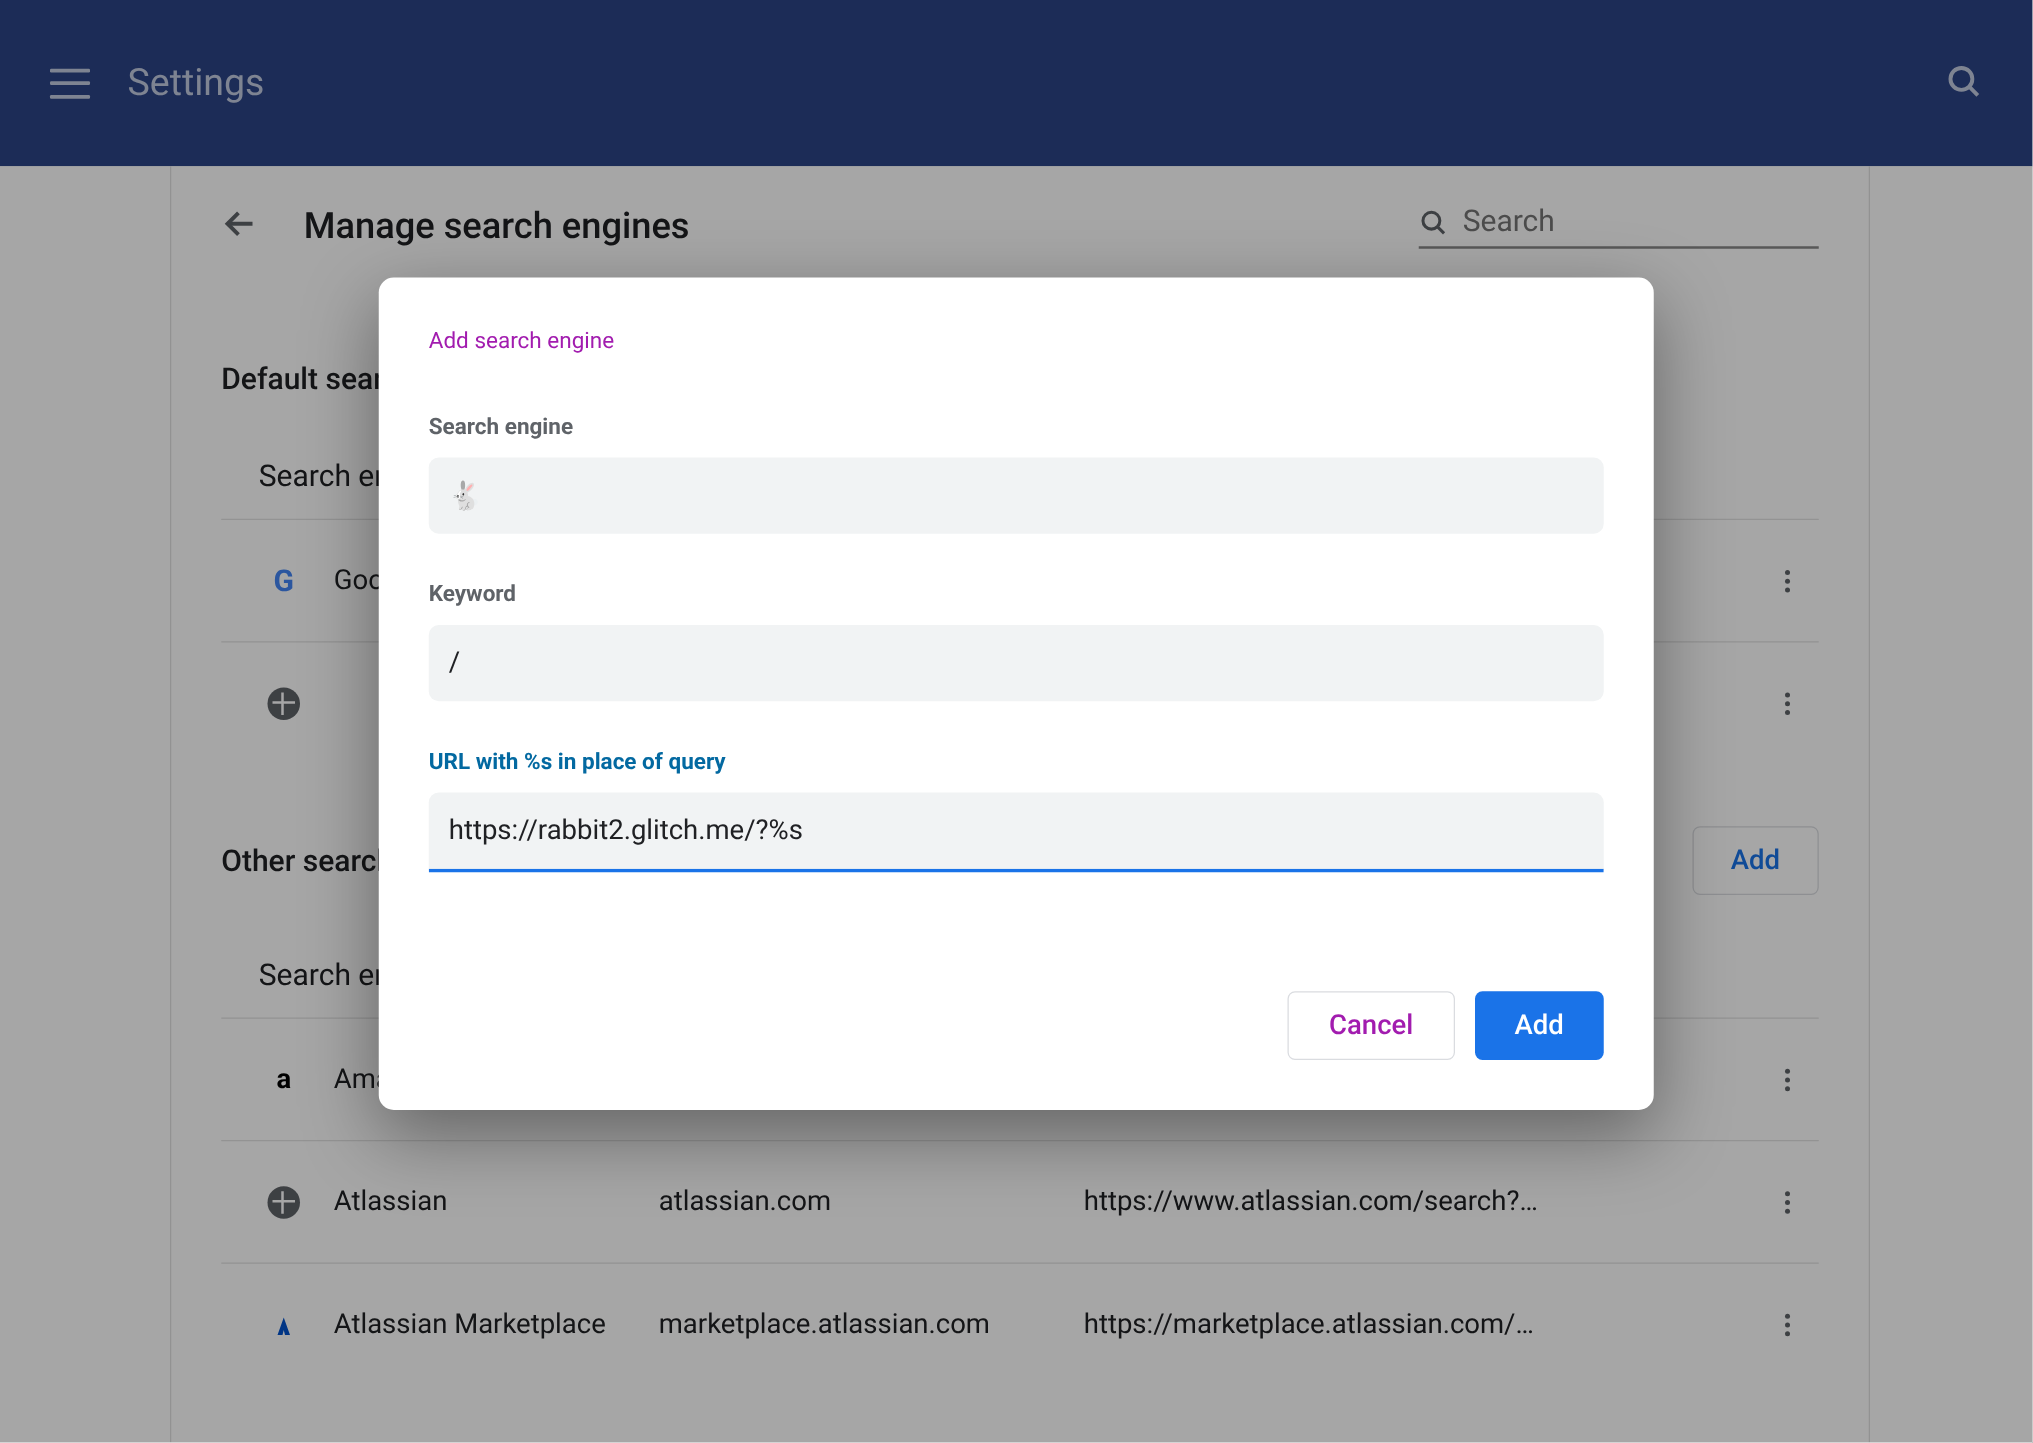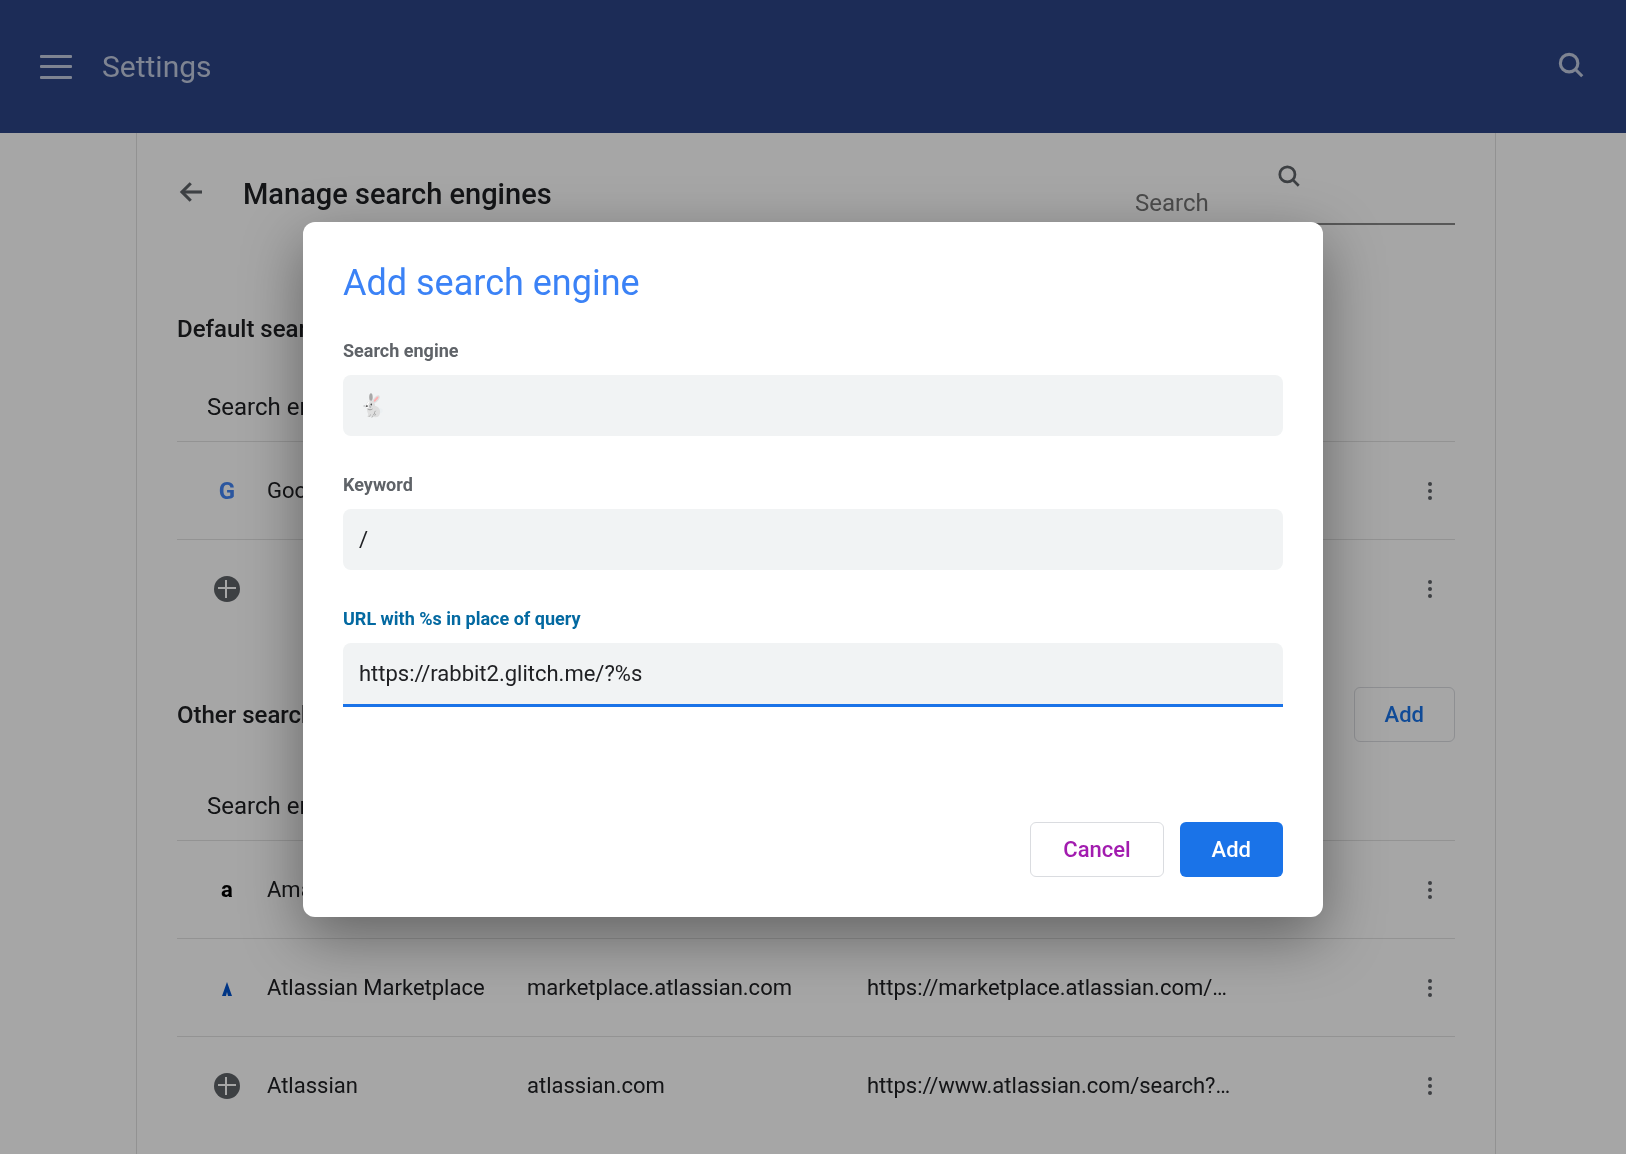--- a/index.html
+++ b/index.html
@@ -74,25 +74,24 @@
       cursor: pointer;
     }
     .panel-title {
       font-size: 29px;
       font-weight: 500;
       color: #202124;
     }
     .panel-spacer { flex: 1; }
     .panel-search {
       display: flex;
-      align-items: center;
+      align-items: flex-end;
       border-bottom: 2px solid #888;
       width: 320px;
       padding-bottom: 6px;
-      flex-direction: column;
     }
     .panel-search svg { margin-right: 12px; color: #5f6368; }
     .panel-search input {
       border: none;
       outline: none;
       font-size: 24px;
       color: #5f6368;
       background: transparent;
       width: 100%;
     }
@@ -178,24 +177,24 @@
       left: 303px;
       top: 222px;
       width: 1020px;
       background: #fff;
       border-radius: 12px;
       z-index: 20;
       padding: 40px;
       box-shadow: 0 20px 60px rgba(0,0,0,0.4);
     }
     .dialog-title {
-      font-size: 36px;
+      font-size: 18px;
       font-weight: 400;
-      color: #3b82f6;
-      margin-bottom: 36px;
+      color: #a21caf;
+      margin-bottom: 48px;
     }
     .field-label {
       font-size: 18px;
       font-weight: 700;
       color: #5f6368;
       margin-bottom: 14px;
     }
     .field-label.focused {
       color: #0369a1;
     }
@@ -207,21 +206,21 @@
       padding: 18px 16px;
       font-size: 22px;
       color: #202124;
       outline: none;
       margin-bottom: 38px;
     }
     .text-input.focused {
       border-bottom: 3px solid #1a73e8;
       border-bottom-left-radius: 0;
       border-bottom-right-radius: 0;
-      margin-bottom: 55px;
+      margin-bottom: 35px;
     }
     .dialog-actions {
       display: flex;
       justify-content: flex-end;
       gap: 16px;
       margin-top: 60px;
     }
     .btn {
       padding: 14px 32px;
       font-size: 22px;
@@ -360,50 +359,50 @@
         <div class="more-vert">
           <svg width="24" height="24" viewBox="0 0 24 24" fill="#5f6368">
               <circle cx="12" cy="5" r="2"></circle>
               <circle cx="12" cy="12" r="2"></circle>
               <circle cx="12" cy="19" r="2"></circle>
             </svg>
         </div>
       </div>
       <div class="engine-row">
         <div class="engine-icon">
-          <svg width="24" height="24" viewBox="0 0 24 24" fill="#0052CC">
-              <path d="M7 20 L12 6 L17 20 L13 20 L12 16 L11 20 Z"></path>
-            </svg>
-        </div>
-        <div class="engine-name">Atlassian Marketplace</div>
-        <div class="engine-keyword">marketplace.atlassian.com</div>
-        <div class="engine-url">https://marketplace.atlassian.com/…</div>
-        <div class="more-vert">
-          <svg width="24" height="24" viewBox="0 0 24 24" fill="#5f6368">
-              <circle cx="12" cy="5" r="2"></circle>
-              <circle cx="12" cy="12" r="2"></circle>
-              <circle cx="12" cy="19" r="2"></circle>
-            </svg>
-        </div>
-      </div>
-      <div class="engine-row">
-        <div class="engine-icon">
             <div class="globe-circle"></div>
           </div>
         <div class="engine-name">Atlassian</div>
         <div class="engine-keyword">atlassian.com</div>
         <div class="engine-url">https://www.atlassian.com/search?…</div>
         <div class="more-vert">
           <svg width="24" height="24" viewBox="0 0 24 24" fill="#5f6368">
               <circle cx="12" cy="5" r="2"></circle>
               <circle cx="12" cy="12" r="2"></circle>
               <circle cx="12" cy="19" r="2"></circle>
             </svg>
         </div>
       </div>
+      <div class="engine-row">
+        <div class="engine-icon">
+          <svg width="24" height="24" viewBox="0 0 24 24" fill="#0052CC">
+              <path d="M7 20 L12 6 L17 20 L13 20 L12 16 L11 20 Z"></path>
+            </svg>
+        </div>
+        <div class="engine-name">Atlassian Marketplace</div>
+        <div class="engine-keyword">marketplace.atlassian.com</div>
+        <div class="engine-url">https://marketplace.atlassian.com/…</div>
+        <div class="more-vert">
+          <svg width="24" height="24" viewBox="0 0 24 24" fill="#5f6368">
+              <circle cx="12" cy="5" r="2"></circle>
+              <circle cx="12" cy="12" r="2"></circle>
+              <circle cx="12" cy="19" r="2"></circle>
+            </svg>
+        </div>
+      </div>
     </div>
 
   </div>
 </div>
 
 <div class="overlay"></div>
 
 <div class="dialog">
   <div class="dialog-title">Add search engine</div>
 

